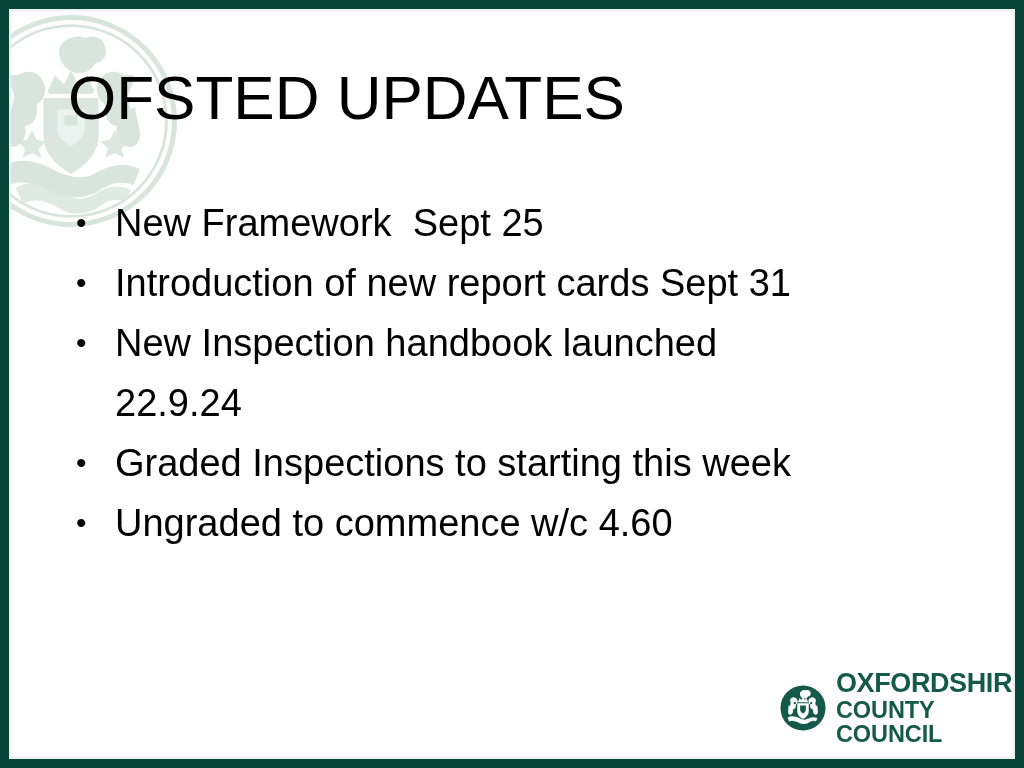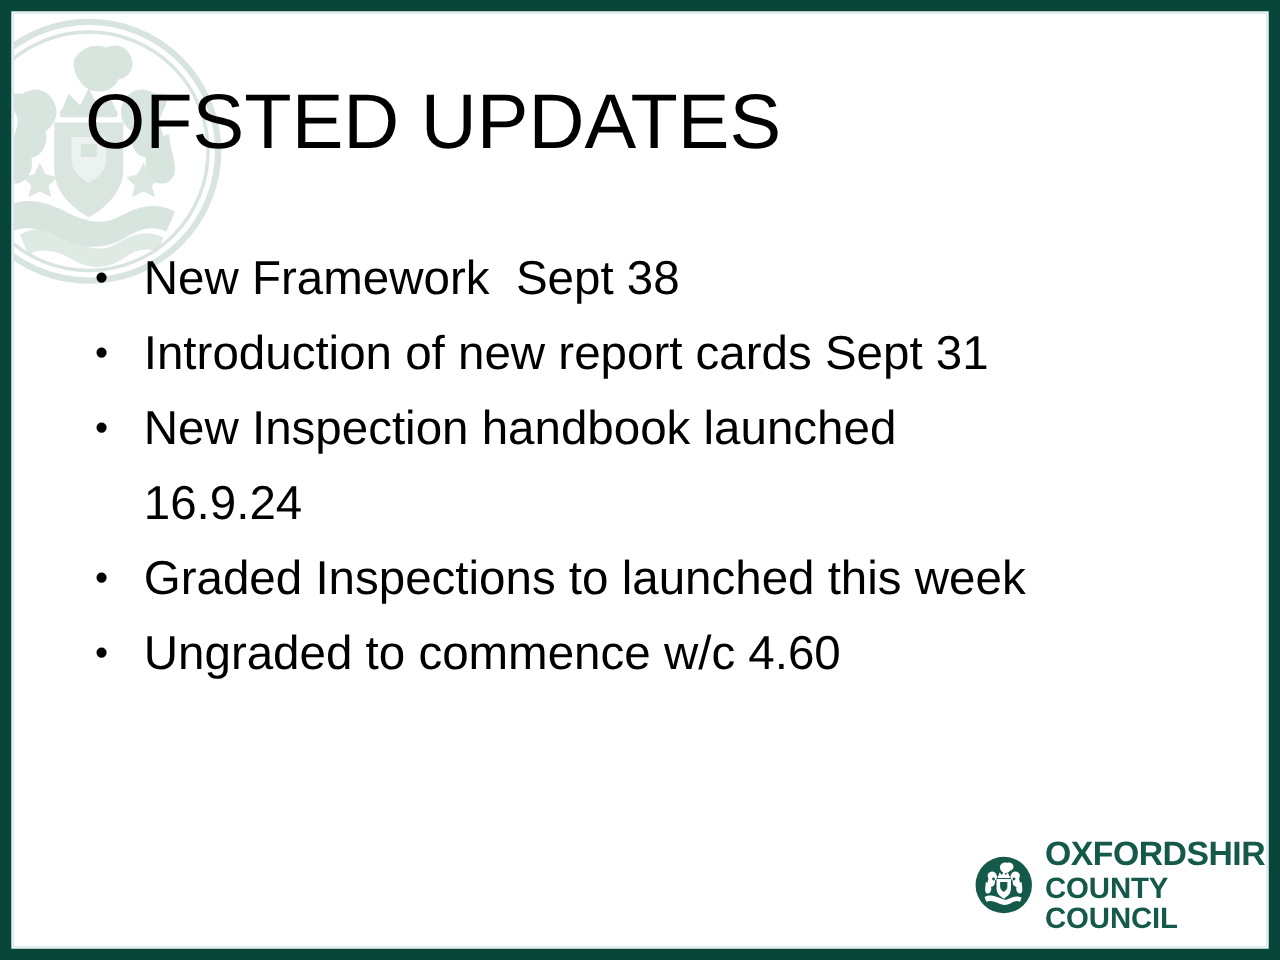--- a/index.html
+++ b/index.html
@@ -192,34 +192,34 @@
           <path d="M67 58 l2 -4 l2 4 l4 1 l-3 3 l1 4 l-4 -2 l-4 2 l1 -4 l-3 -3 z" opacity="0.9"></path>
         </g>
       </svg>
     </div>
 
     <div class="title">OFSTED UPDATES</div>
 
     <ul class="body-list">
       <li class="bullet-row">
         <span class="dot">•</span>
-        <span class="bullet-text">New Framework  Sept 38</span>
+        <span class="bullet-text">New Framework  Sept 25</span>
       </li>
       <li class="bullet-row">
         <span class="dot">•</span>
         <span class="bullet-text">Introduction of new report cards Sept 31</span>
       </li>
       <li class="bullet-row">
         <span class="dot">•</span>
         <span class="bullet-text">New Inspection handbook launched
-16.9.24</span>
-      </li>
-      <li class="bullet-row">
-        <span class="dot">•</span>
-        <span class="bullet-text">Graded Inspections to launched this week</span>
+22.9.24</span>
+      </li>
+      <li class="bullet-row">
+        <span class="dot">•</span>
+        <span class="bullet-text">Graded Inspections to starting this week</span>
       </li>
       <li class="bullet-row">
         <span class="dot">•</span>
         <span class="bullet-text">Ungraded to commence w/c 4.60</span>
       </li>
     </ul>
 
     <div class="logo">
       <div class="logo-crest">
         <svg viewBox="0 0 100 100" xmlns="http://www.w3.org/2000/svg" aria-hidden="true">

